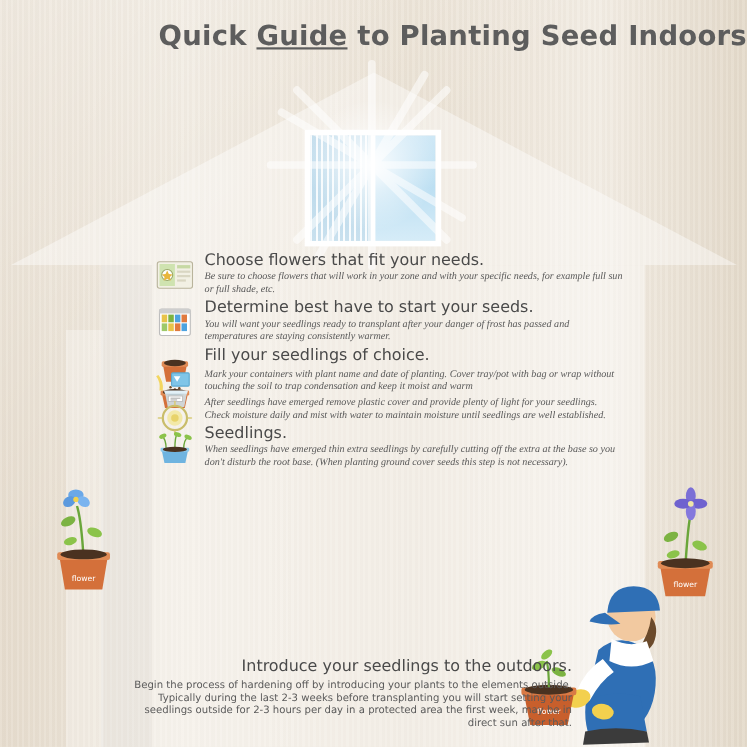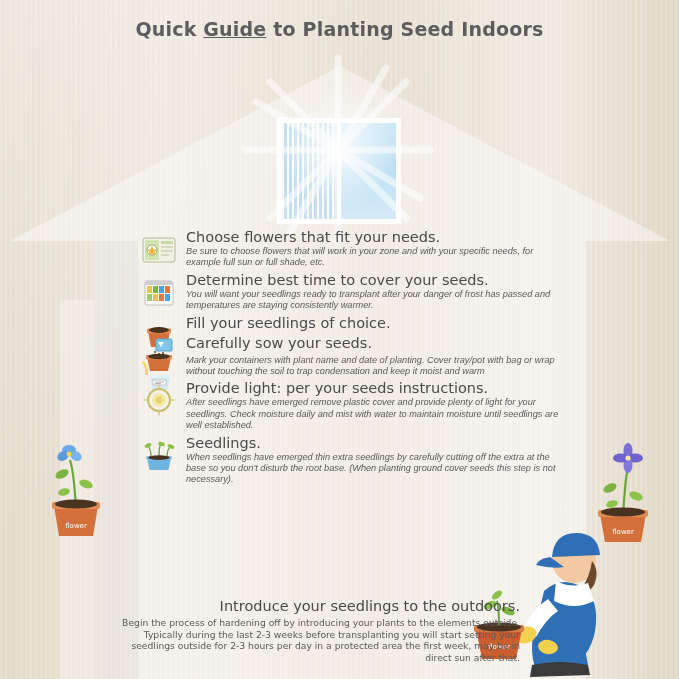--- a/index.html
+++ b/index.html
@@ -124,22 +124,22 @@
     pointer-events: none;
     opacity: 0.55;
   }
 
   
   #title {
     position: absolute;
     left: 0;
     top: 18px;
     width: 679px;
-    text-align: center;
-    font-size: 19px;
+    text-align: right;
+    font-size: 25px;
     font-weight: bold;
     color: #5d5d5d;
     letter-spacing: 0.2px;
     font-family: "DejaVu Sans", sans-serif;
   }
   #title .u { text-decoration: underline; }
 
   
   #steps {
     position: absolute;
@@ -156,21 +156,21 @@
     font-size: 14.5px;
     color: #4a4a4a;
     line-height: 17px;
     font-family: "DejaVu Sans", sans-serif;
   }
   .step-body {
     font-size: 9.2px;
     font-style: italic;
     color: #5a5a5a;
     line-height: 11.4px;
-    font-family: Liberation Sans, sans-serif;
+    font-family: Liberation Serif, serif;
   }
   .step-icon {
     position: absolute;
     left: 4px;
     top: 2px;
     width: 38px;
     height: 38px;
   }
 
   
@@ -268,21 +268,21 @@
           <rect x="13" y="12" width="5" height="7" fill="#7cb342"></rect>
           <rect x="19" y="12" width="5" height="7" fill="#4da3e0"></rect>
           <rect x="25" y="12" width="5" height="7" fill="#e07a3f"></rect>
           <rect x="7" y="20" width="5" height="7" fill="#9ec96a"></rect>
           <rect x="13" y="20" width="5" height="7" fill="#e8c34a"></rect>
           <rect x="19" y="20" width="5" height="7" fill="#e07a3f"></rect>
           <rect x="25" y="20" width="5" height="7" fill="#4da3e0"></rect>
           <rect x="5" y="7" width="28" height="4" fill="#cfcfcf"></rect>
         </svg>
       </span>
-      <div class="step-title">Determine best time to cover your seeds.</div>
+      <div class="step-title">Determine best have to start your seeds.</div>
       <div class="step-body">You will want your seedlings ready to transplant after your danger of frost has passed and temperatures are staying consistently warmer.</div>
     </div>
 
     <div class="step">
       <span class="step-icon">
         <svg width="38" height="38" viewBox="0 0 38 38">
           <ellipse cx="19" cy="15" rx="11" ry="3.5" fill="#5b3d26"></ellipse>
           <path d="M8 14 h22 l-3 16 h-16 z" fill="#d4703a"></path>
           <rect x="7" y="11.5" width="24" height="5" rx="1.4" fill="#e08b55"></rect>
           <ellipse cx="19" cy="13" rx="10" ry="3" fill="#4a3220"></ellipse>
@@ -297,21 +297,20 @@
           <rect x="16" y="2" width="16" height="12" rx="1" fill="#7fc5e8" stroke="#5aa8d0" stroke-width="1"></rect>
           <path d="M18 5 l3 5 3-5z" fill="#ffffff"></path>
           <circle cx="15" cy="15" r="1.1" fill="#6b4b2a"></circle>
           <circle cx="19" cy="17" r="1.1" fill="#6b4b2a"></circle>
           <circle cx="23" cy="16" r="1.1" fill="#6b4b2a"></circle>
           <path d="M7 20 h24 l-3 14 h-18 z" fill="#d4703a"></path>
           <rect x="6" y="18" width="26" height="4.5" rx="1.2" fill="#e08b55"></rect>
           <ellipse cx="19" cy="19.5" rx="11" ry="2.8" fill="#4a3220"></ellipse>
         </svg>
       </span>
-      <div class="step-title">Carefully sow your seeds.</div>
     </div>
 
     <div class="step">
       <span class="step-icon">
         <svg width="38" height="38" viewBox="0 0 38 38">
           <path d="M4 4 q5 6 4 14 l-3 0 q1 -8 -3 -13z" fill="#f3d65f"></path>
           <path d="M10 20 h20 l-2.5 13 h-15 z" fill="#cfe6f2" opacity="0.85"></path>
           <path d="M9 18 h22 l-1 3 h-20z" fill="#e2f0f7"></path>
           <rect x="13" y="23" width="13" height="5" fill="#ffffff" stroke="#bcbcbc" stroke-width="0.8"></rect>
           <line x1="15" y1="25" x2="24" y2="25" stroke="#9a9a9a" stroke-width="0.8"></line>
@@ -328,21 +327,20 @@
           <circle cx="19" cy="18" r="7" fill="#f3e9a8"></circle>
           <circle cx="19" cy="18" r="3.4" fill="#e8d36a"></circle>
           <g stroke="#d8cb7a" stroke-width="1.4" stroke-linecap="round">
             <line x1="19" y1="3" x2="19" y2="6"></line>
             <line x1="19" y1="30" x2="19" y2="33"></line>
             <line x1="4" y1="18" x2="7" y2="18"></line>
             <line x1="31" y1="18" x2="34" y2="18"></line>
           </g>
         </svg>
       </span>
-      <div class="step-title">Provide light: per your seeds instructions.</div>
       <div class="step-body">After seedlings have emerged remove plastic cover and provide plenty of light for your seedlings. Check moisture daily and mist with water to maintain moisture until seedlings are well established.</div>
     </div>
 
     <div class="step">
       <span class="step-icon">
         <svg width="38" height="38" viewBox="0 0 38 38">
           <g stroke="#6aa63a" stroke-width="1.3" fill="none">
             <path d="M11 20 q0 -9 -4 -12"></path>
             <path d="M19 20 q0 -11 2 -13"></path>
             <path d="M27 20 q0 -8 4 -11"></path>

